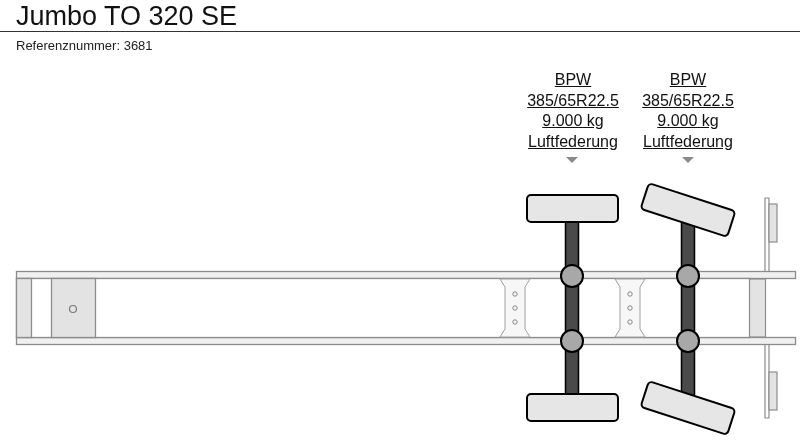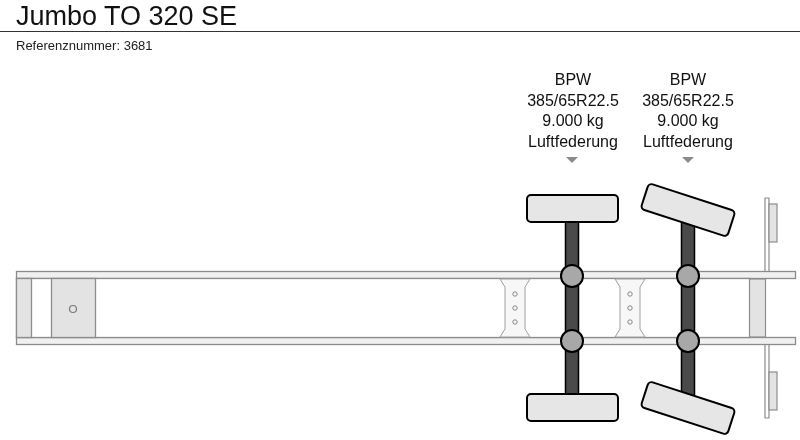--- a/index.html
+++ b/index.html
@@ -3,21 +3,21 @@
   <meta charset="utf-8">
   <style>
     html, body { margin: 0; padding: 0; background: #ffffff; }
     body { width: 800px; height: 440px; position: relative; overflow: hidden;
            font-family: "Liberation Sans", sans-serif; color: #111111; }
     .title { position: absolute; left: 16px; top: 0px; font-size: 27px; line-height: 32px; color: #111; }
     .title-rule { position: absolute; left: 0; top: 31px; width: 800px; height: 1px; background: #333; }
     .ref { position: absolute; left: 16px; top: 38px; font-size: 13px; line-height: 16px; color: #222; text-align: right; }
     .axle-label { position: absolute; top: 70px; width: 120px; text-align: center;
                   font-size: 16px; line-height: 20.5px; color: #111; }
-    .axle-label div { white-space: nowrap; }
+    .axle-label div { white-space: nowrap; text-decoration: underline; }
     svg.diagram { position: absolute; left: 0; top: 0; }
   </style>
 </head>
 <body>
 
 <div class="title">Jumbo TO 320 SE</div>
 <div class="title-rule"></div>
 <div class="ref">Referenznummer: 3681</div>
 
 <div class="axle-label" style="left:513px;">

